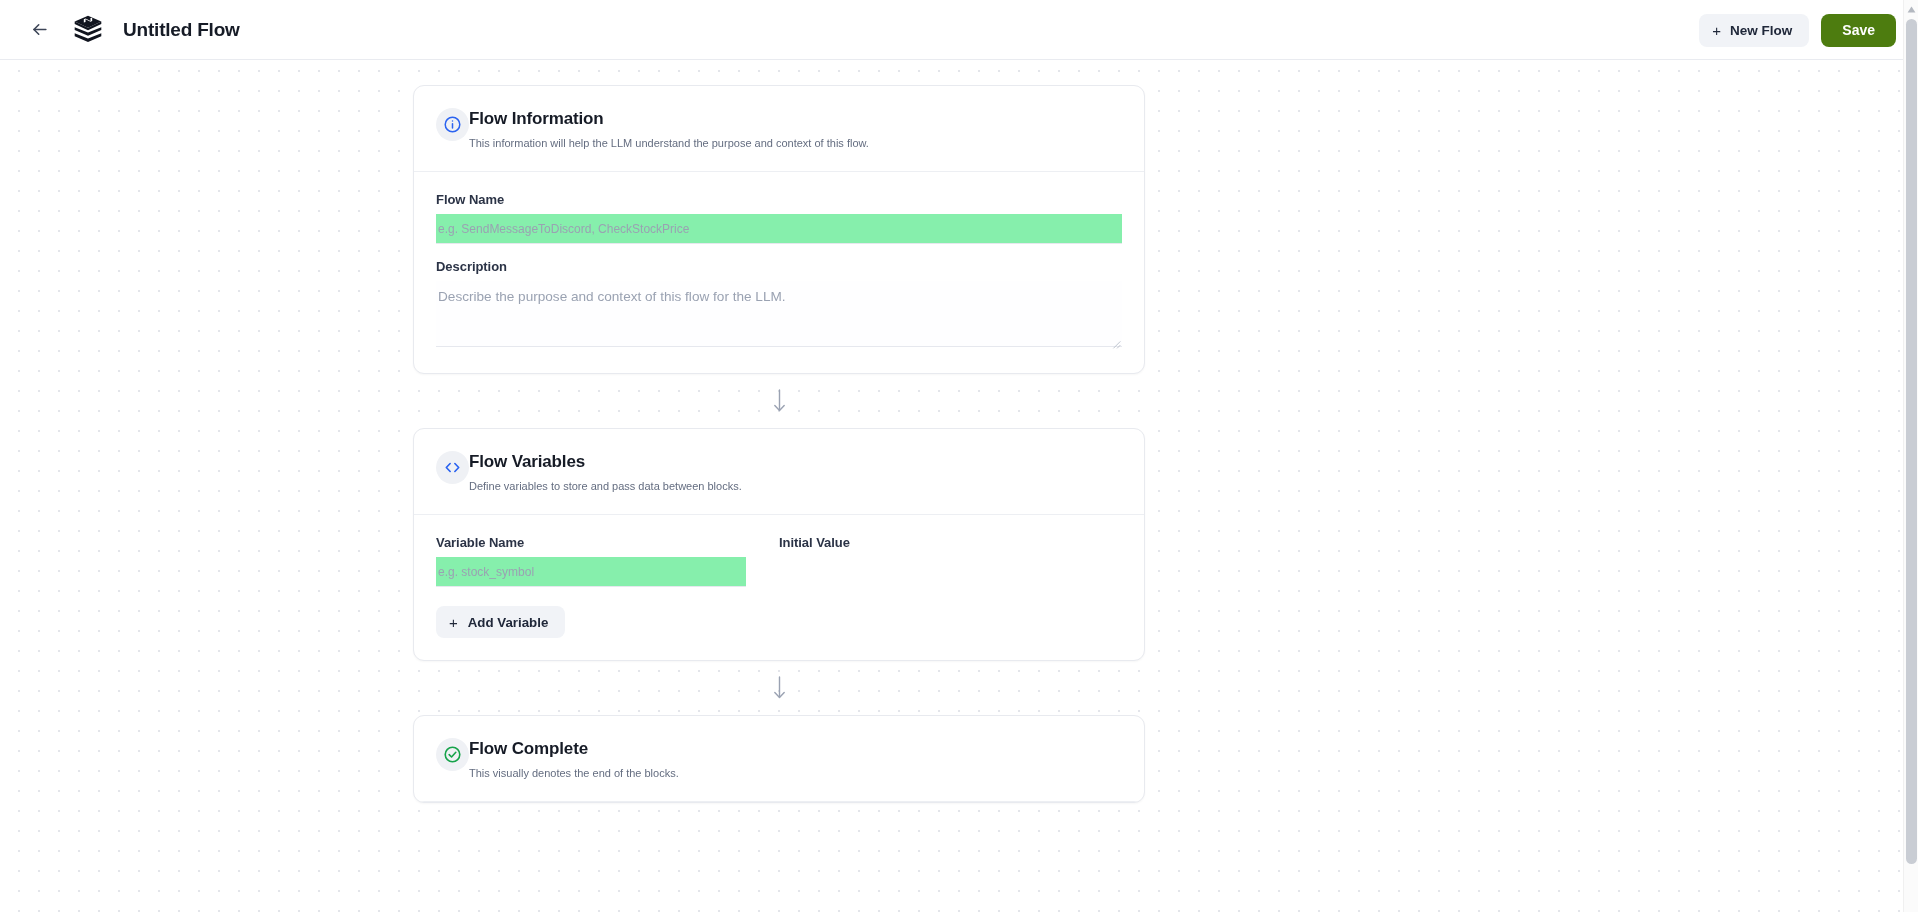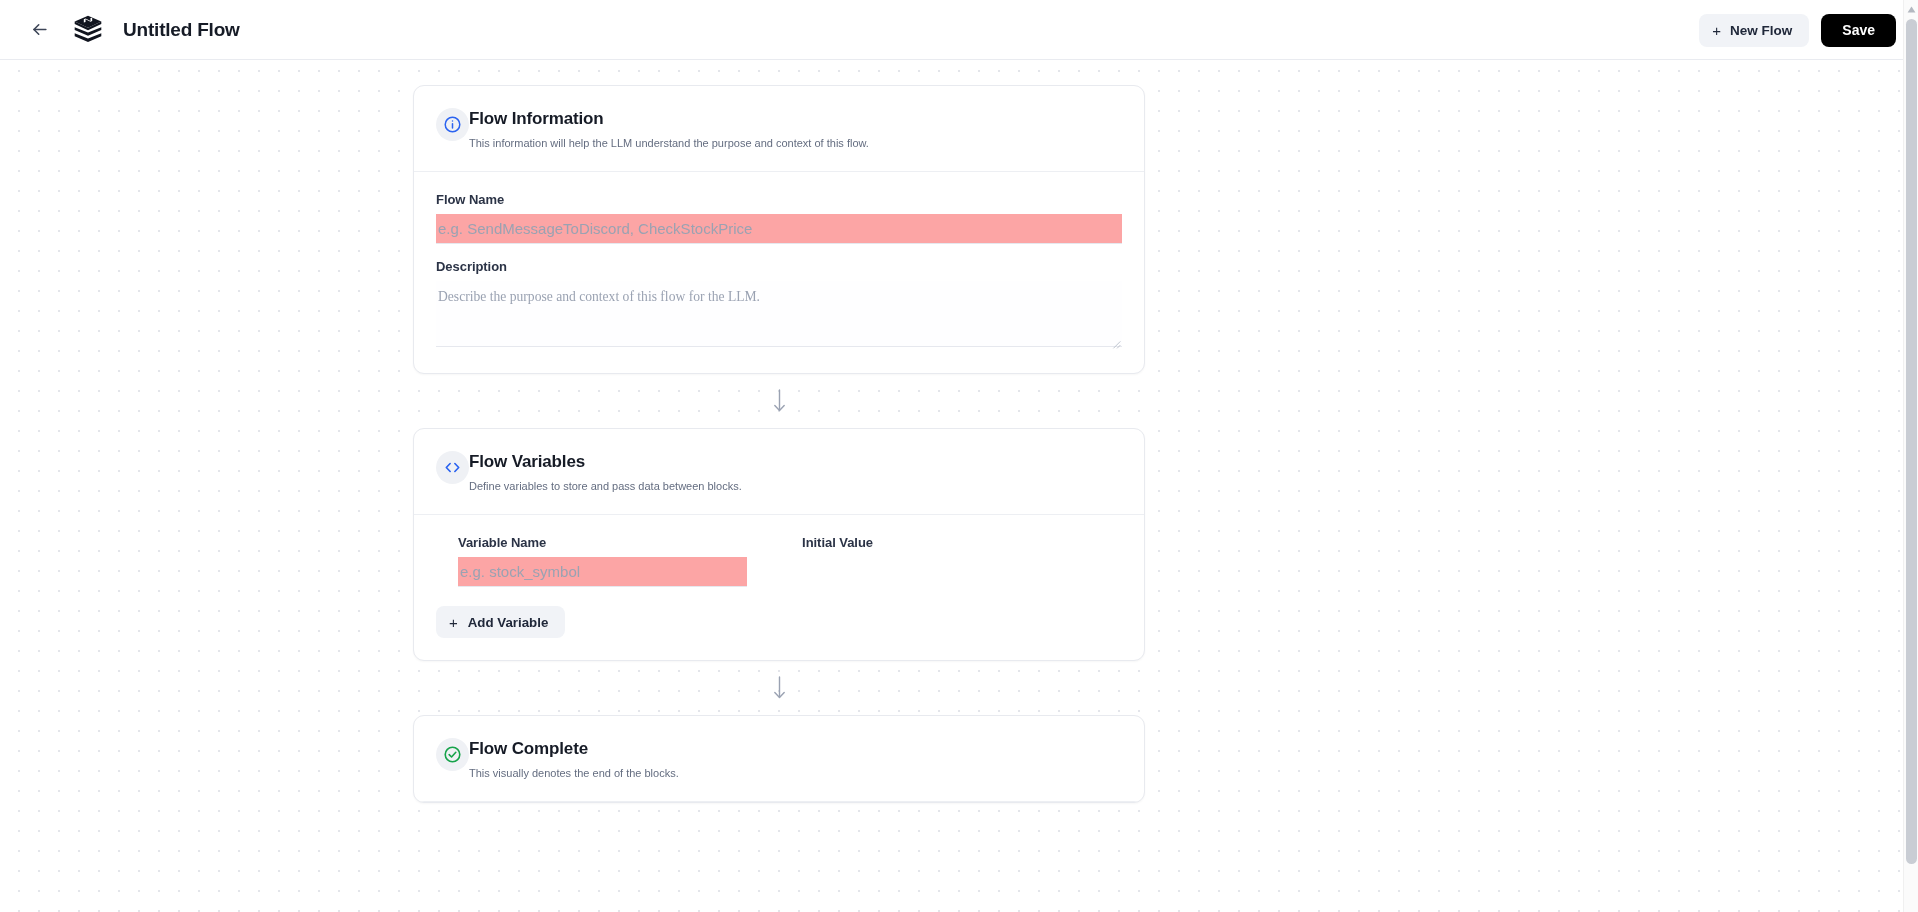--- a/index.html
+++ b/index.html
@@ -92,21 +92,21 @@
   .btn-newflow .plus {
     font-size: 15px;
     font-weight: normal;
     line-height: 1;
     color: #20283a;
   }
   .btn-save {
     height: 33px;
     padding: 0 21px;
     border-radius: 8px;
-    background: #000000;
+    background: #4d7c0f;
     border: none;
     font-family: inherit;
     font-size: 14px;
     font-weight: bold;
     color: #ffffff;
     cursor: pointer;
     white-space: nowrap;
   }
 
   
@@ -176,37 +176,37 @@
     font-weight: bold;
     color: #2b3346;
     margin-bottom: 7px;
     letter-spacing: -0.05px;
   }
   .text-input {
     width: 100%;
     height: 30px;
     border: none;
     border-bottom: 1px solid #e6e8ee;
-    background: #fca5a5;
+    background: #86efac;
     font-family: inherit;
-    font-size: 15px;
+    font-size: 12px;
     color: #1f2533;
     padding: 0 2px;
     outline: none;
   }
   .text-input::placeholder { color: #9aa2b2; }
 
   .textarea-wrap { position: relative; }
   .text-area {
     width: 100%;
     height: 66px;
     border: none;
     border-bottom: 1px solid #e6e8ee;
     background: #fefeff;
-    font-family: Liberation Serif, serif;
+    font-family: Liberation Sans, sans-serif;
     font-size: 13.6px;
     color: #1f2533;
     padding: 6px 2px 15px 2px;
     resize: none;
     outline: none;
     line-height: 1.45;
     overflow: hidden;
   }
   .text-area::placeholder { color: #9aa2b2; }
   .resize-grip {
@@ -214,21 +214,21 @@
     right: 1px; bottom: 2px;
     width: 11px; height: 11px;
     pointer-events: none;
   }
 
   
   .var-row {
     display: flex;
     gap: 0;
   }
-  .var-col { width: 50%; padding-right: 33px; margin-left: 22px; }
+  .var-col { width: 50%; padding-right: 33px; }
   .var-col:last-child { padding-right: 0; }
 
   .btn-addvar {
     margin-top: 19px;
     height: 32px;
     padding: 0 17px 0 13px;
     border-radius: 8px;
     background: #f1f3f7;
     border: none;
     display: inline-flex;

